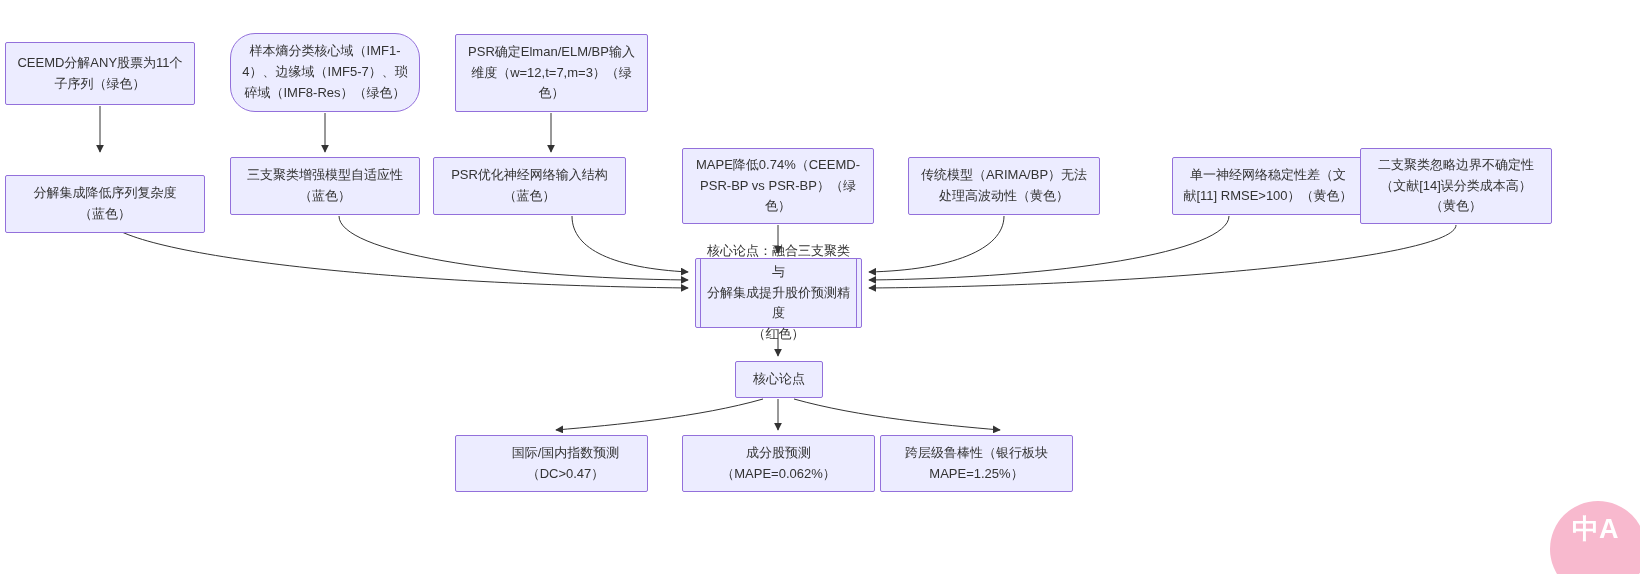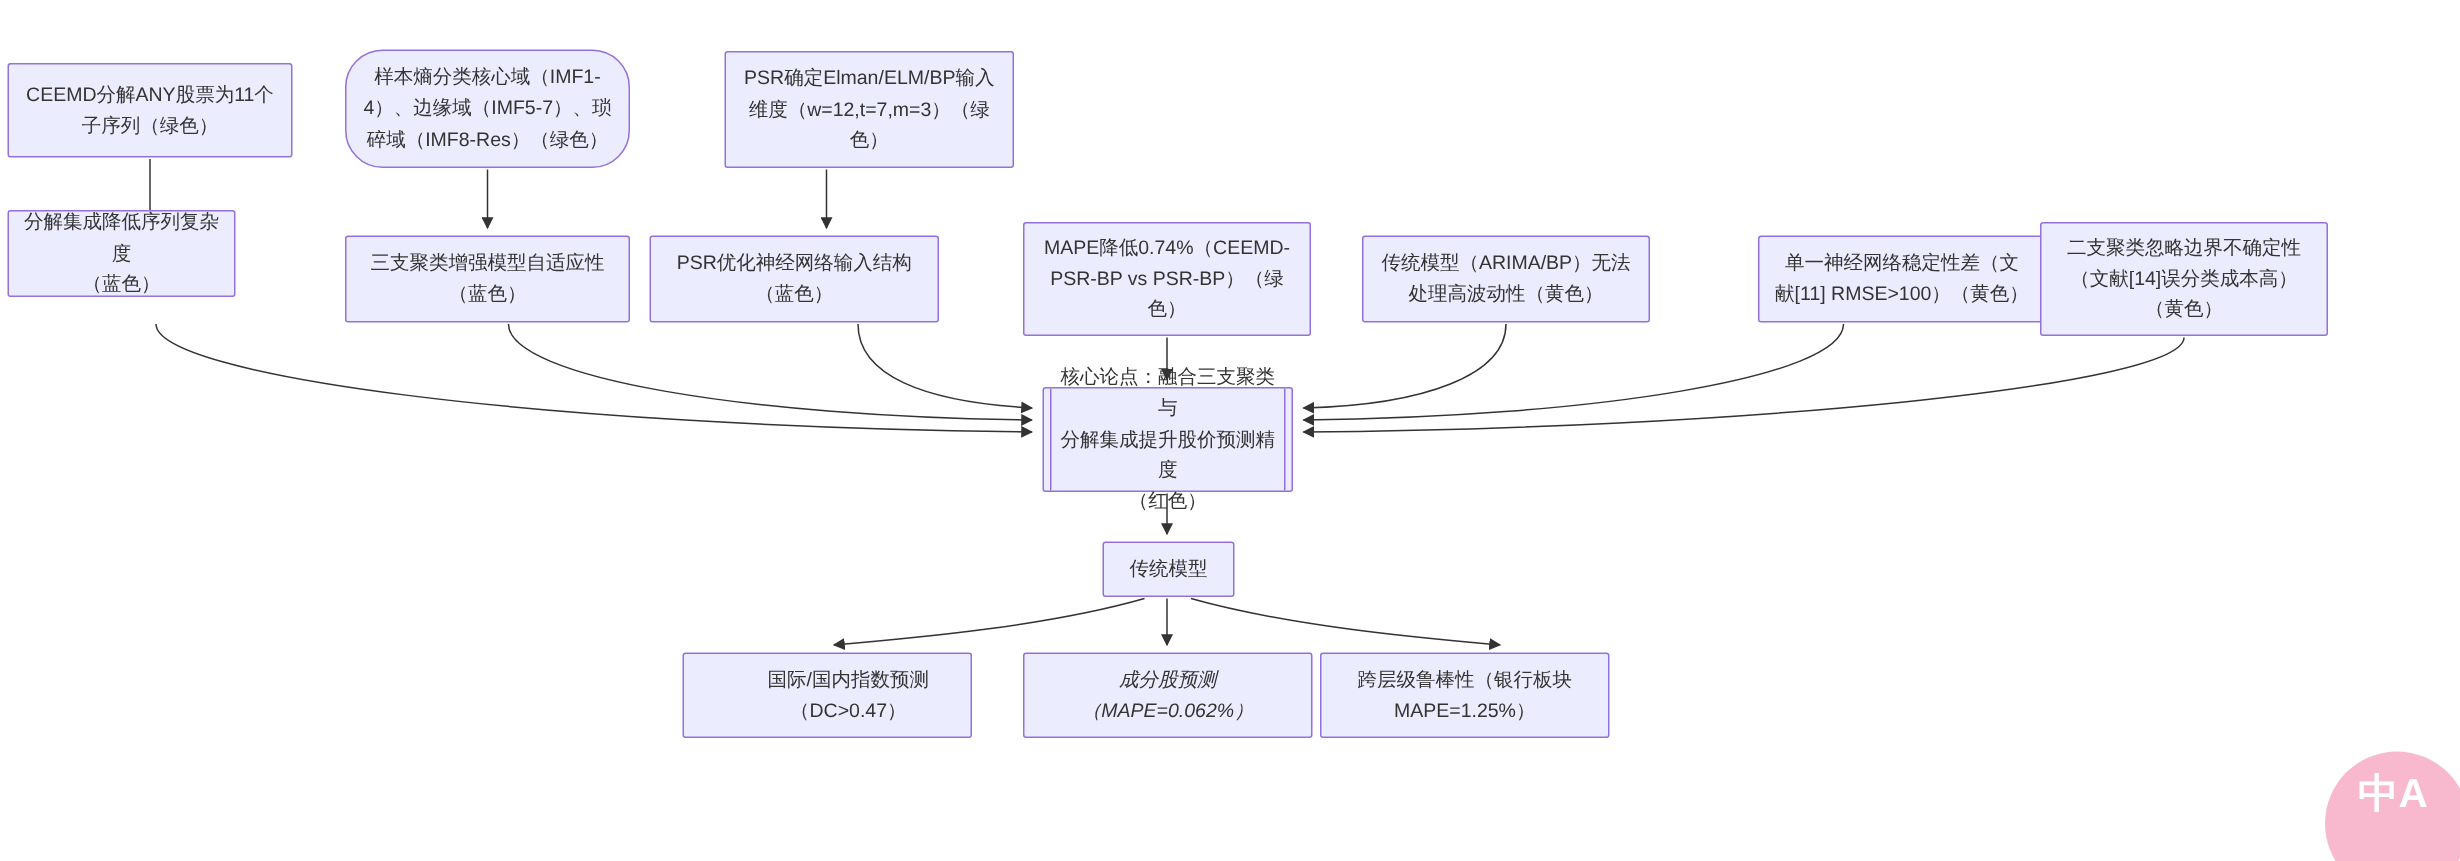--- a/index.html
+++ b/index.html
@@ -77,42 +77,42 @@
       <path d="M794,399 C858,417 942,425 1000,430" class="edge" marker-end="url(#arrowhead)"></path>
     </svg>
   <div class="badge">
     <span>中A</span>
   </div>
 <div class="node" style="left: 5px; top: 42px; width: 190px; height: 63px;">CEEMD分解ANY股票为11个
 子序列（绿色）</div>
     <div class="node" style="left: 230px; top: 33px; width: 190px; height: 79px; border-radius: 25px;">样本熵分类核心域（IMF1-
 4）、边缘域（IMF5-7）、琐
 碎域（IMF8-Res）（绿色）</div>
-    <div class="node" style="left: 455px; top: 34px; width: 193px; height: 78px; margin-left: 28px;">PSR确定Elman/ELM/BP输入
+    <div class="node" style="left: 455px; top: 34px; width: 193px; height: 78px;">PSR确定Elman/ELM/BP输入
 维度（w=12,t=7,m=3）（绿
 色）</div>
-    <div class="node" style="left: 5px; top: 140px; width: 152px; height: 58px;">分解集成降低序列复杂度
+    <div class="node" style="left: 5px; top: 175px; width: 200px; height: 58px;">分解集成降低序列复杂度
 （蓝色）</div>
     <div class="node" style="left: 230px; top: 157px; width: 190px; height: 58px;">三支聚类增强模型自适应性
 （蓝色）</div>
     <div class="node" style="left: 433px; top: 157px; width: 193px; height: 58px;">PSR优化神经网络输入结构
 （蓝色）</div>
     <div class="node" style="left: 682px; top: 148px; width: 192px; height: 76px;">MAPE降低0.74%（CEEMD-
 PSR-BP vs PSR-BP）（绿
 色）</div>
     <div class="node" style="left: 908px; top: 157px; width: 192px; height: 58px;">传统模型（ARIMA/BP）无法
 处理高波动性（黄色）</div>
     <div class="node" style="left: 1133px; top: 157px; width: 192px; height: 58px; margin-left: 39px;">单一神经网络稳定性差（文
 献[11] RMSE&gt;100）（黄色）</div>
     <div class="node" style="left: 1360px; top: 148px; width: 192px; height: 76px;">二支聚类忽略边界不确定性
 （文献[14]误分类成本高）
 （黄色）</div>
     <div class="node subroutine" style="left: 695px; top: 258px; width: 167px; height: 70px;">核心论点：融合三支聚类与
 分解集成提升股价预测精度
 （红色）</div>
-    <div class="node" style="left: 735px; top: 361px; width: 88px; height: 37px;">传统模型</div>
+    <div class="node" style="left: 735px; top: 361px; width: 88px; height: 37px;">核心论点</div>
     <div class="node" style="left: 455px; top: 435px; width: 193px; height: 57px; padding-left: 36px;">国际/国内指数预测
 （DC&gt;0.47）</div>
-    <div class="node" style="left: 682px; top: 435px; width: 193px; height: 57px; font-style: italic;">成分股预测
+    <div class="node" style="left: 682px; top: 435px; width: 193px; height: 57px;">成分股预测
 （MAPE=0.062%）</div>
     <div class="node" style="left: 880px; top: 435px; width: 193px; height: 57px;">跨层级鲁棒性（银行板块
 MAPE=1.25%）</div>
   </div>
 
 </body></html>

